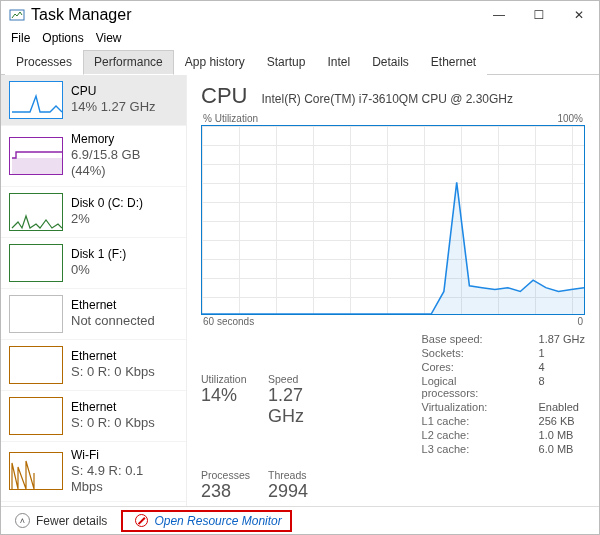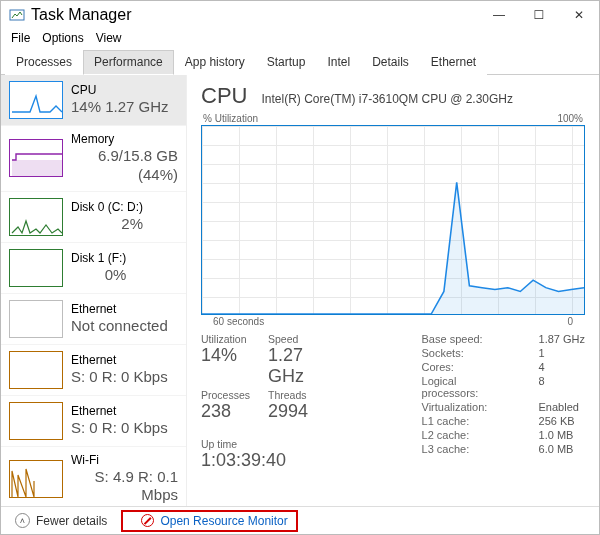--- a/index.html
+++ b/index.html
@@ -60,39 +60,39 @@
     padding: 6px 8px; border-bottom: 1px solid #f3f3f3;
     cursor: default;
   }
   .sb-item.selected { background:#eaeaea; }
   .thumb {
     width: 54px; height: 38px; border:1px solid #999; background:#fff;
     position: relative; overflow:hidden; flex-shrink:0;
   }
   .sb-text { display:flex; flex-direction:column; line-height:1.25; }
   .sb-title { font-size:12px; color:#000; }
-  .sb-sub { font-size:15px; color:#555;text-align:right; }
+  .sb-sub { font-size:13px; color:#555; }
   .mainpane {
     flex:1; padding: 8px 14px 0 14px; overflow:hidden;
   }
   .cpu-header { display:flex; align-items:baseline; gap: 14px; margin-bottom:2px;}
   .cpu-title { font-size:22px; font-weight:400; color:#444; }
   .cpu-model { font-size:12px; color:#444; }
   .chart-labels { display:flex; justify-content:space-between; font-size:10px; color:#666; margin: 4px 2px 1px;}
   .chart {
     border:1px solid #0d7dcf; height: 190px; width: 100%;
     background:
       repeating-linear-gradient(to right, #e8e8e8 0 1px, transparent 1px 37px),
       repeating-linear-gradient(to bottom, #e8e8e8 0 1px, transparent 1px 19px);
     position:relative; overflow:hidden;
   }
-  .chart-bottom-labels { display:flex; justify-content:space-between; font-size:10px; color:#666; margin:1px 12px 6px;align-items:flex-end;}
+  .chart-bottom-labels { display:flex; justify-content:space-between; font-size:10px; color:#666; margin:1px 2px 6px;align-items:flex-end;}
   .stats { display:flex; gap: 30px; }
   .stats-left { display:grid; grid-template-columns: auto auto auto; column-gap: 18px; row-gap: 2px;}
-  .stat-label { font-size:10.5px; color:#666; }
+  .stat-label { font-size:10.5px; color:#666;margin-top:40px; }
   .stat-val { font-size:18px; color:#555; font-weight:400; }
   .stat-block { display:flex; flex-direction:column; }
   .uptime-label { font-size:10.5px; color:#666; margin-top:16px;}
   .uptime-val { font-size:18px; color:#555;}
   .stats-right { display:grid; grid-template-columns: auto auto; column-gap: 28px; row-gap: 2px; font-size:11px; color:#555; align-content:start;}
   .stats-right .k { color:#666;padding-left:34px; }
   .footer {
     height: 28px; display:flex; align-items:center; gap: 8px;
     border-top: 1px solid #ddd; padding: 0 8px;
   }
@@ -101,21 +101,21 @@
     padding: 2px 6px;
   }
   .circle-chevron {
     width:15px;height:15px;border:1px solid #888;border-radius:50%;
     display:inline-flex;align-items:center;justify-content:center;font-size:9px;color:#555;
   }
   .orm {
     display:flex; align-items:center; gap:6px; color:#0b62c4; font-size:12px;
     padding: 3px 10px;
   }
-  .orm-highlight { border: 2px solid #d40000; padding: 2px 8px 2px 18px;}
+  .orm-highlight { border: 2px solid #d40000; padding: 2px 8px 2px 12px; font-style: italic;}
   .noborder-icon {
     width:13px;height:13px;border:1.5px solid #d40000;border-radius:50%;
     position:relative;
   }
   .noborder-icon::after{
     content:""; position:absolute; left:1px; top:5px; width:9px; height:1.5px;
     background:#d40000; transform: rotate(-45deg);
   }
   svg { display:block; }
 </style>

